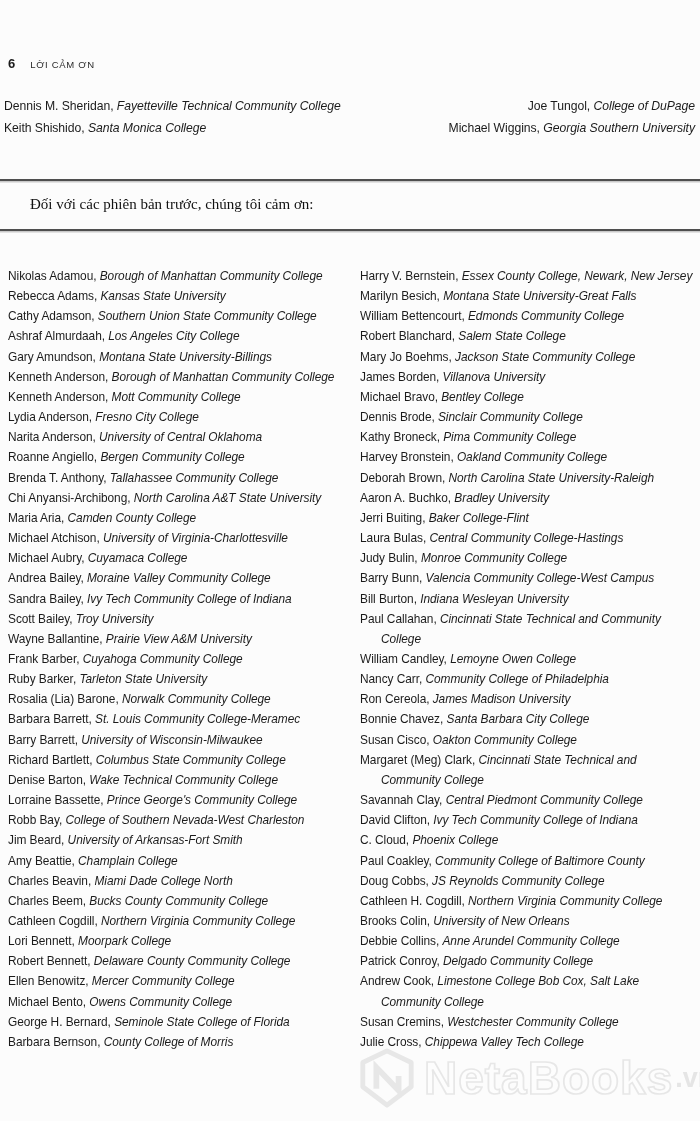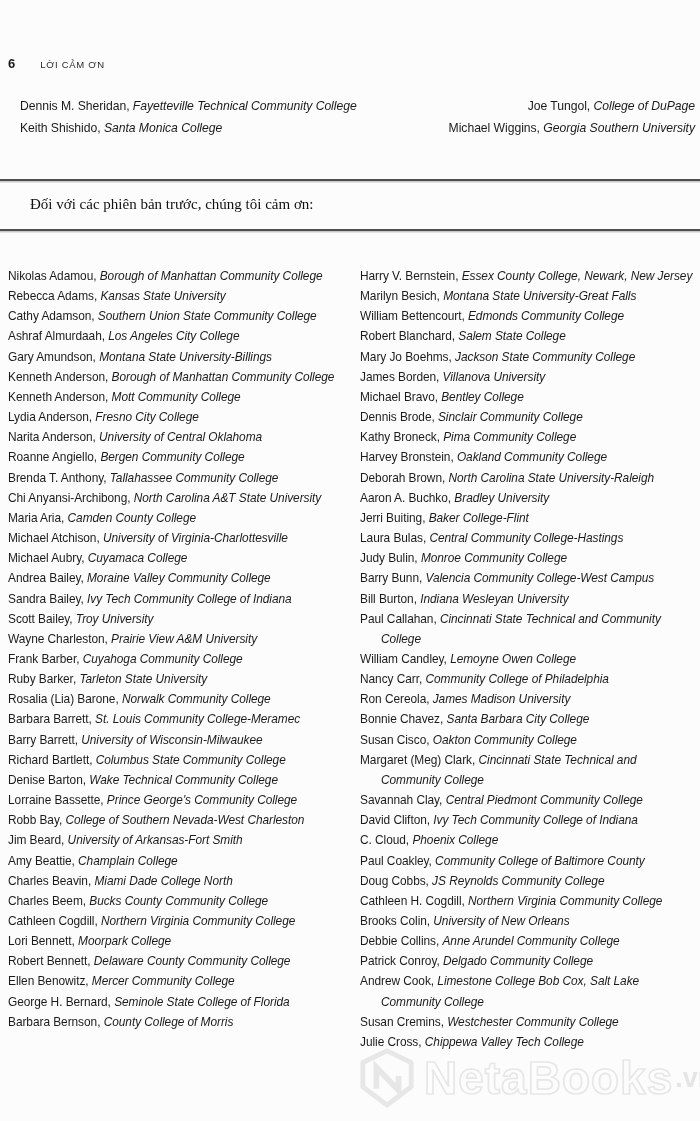--- a/index.html
+++ b/index.html
@@ -8,23 +8,23 @@
     width:700px;height:1121px;
     margin:0 auto;
     background:#fcfcfc;
     color:#1b1b1b;
     font-family:"Liberation Sans", sans-serif;
     overflow:hidden;
   }
   
   .hdr{position:absolute;top:56px;left:8px;display:flex;align-items:baseline;}
   .pagenum{font-size:13px;font-weight:bold;}
-  .running-title{font-size:9.5px;margin-left:25px;letter-spacing:.7px;color:#2a2a2a;}
+  .running-title{font-size:9.5px;margin-left:15px;letter-spacing:.7px;color:#2a2a2a;}
   
-  .top-ack{position:absolute;top:96px;left:20px;right:5px;display:flex;z-index:1;}
+  .top-ack{position:absolute;top:96px;left:4px;right:5px;display:flex;z-index:1;}
   .top-ack .col{width:352px;box-sizing:border-box;padding-right:14px;}
   .top-ack .col.colr{flex:1;padding-right:0;text-align:right;}
   .top-ack .entry{font-size:12.2px;line-height:21.6px;}
   
   .rule{position:absolute;left:0;right:0;height:2px;background:#4f4f4f;
         box-shadow:0 1.5px 0 #c9c9c9;border:none;margin:0;}
   .rule1{top:179px;}
   .rule2{top:229px;}
   
   .intro{position:absolute;top:196px;left:30px;margin:0;
@@ -87,38 +87,39 @@
         <div class="entry"><span class="nm">Narita Anderson, </span><i class="aff">University of Central Oklahoma</i></div>
         <div class="entry"><span class="nm">Roanne Angiello, </span><i class="aff">Bergen Community College</i></div>
         <div class="entry"><span class="nm">Brenda T. Anthony, </span><i class="aff">Tallahassee Community College</i></div>
         <div class="entry"><span class="nm">Chi Anyansi-Archibong, </span><i class="aff">North Carolina A&amp;T State University</i></div>
         <div class="entry"><span class="nm">Maria Aria, </span><i class="aff">Camden County College</i></div>
         <div class="entry"><span class="nm">Michael Atchison, </span><i class="aff">University of Virginia-Charlottesville</i></div>
         <div class="entry"><span class="nm">Michael Aubry, </span><i class="aff">Cuyamaca College</i></div>
         <div class="entry"><span class="nm">Andrea Bailey, </span><i class="aff">Moraine Valley Community College</i></div>
         <div class="entry"><span class="nm">Sandra Bailey, </span><i class="aff">Ivy Tech Community College of Indiana</i></div>
         <div class="entry"><span class="nm">Scott Bailey, </span><i class="aff">Troy University</i></div>
-        <div class="entry"><span class="nm">Wayne Charleston, </span><i class="aff">Prairie View A&amp;M University</i></div>
+        <div class="entry"><span class="nm">Wayne Ballantine, </span><i class="aff">Prairie View A&amp;M University</i></div>
         <div class="entry"><span class="nm">Frank Barber, </span><i class="aff">Cuyahoga Community College</i></div>
         <div class="entry"><span class="nm">Ruby Barker, </span><i class="aff">Tarleton State University</i></div>
         <div class="entry"><span class="nm">Rosalia (Lia) Barone, </span><i class="aff">Norwalk Community College</i></div>
         <div class="entry"><span class="nm">Barbara Barrett, </span><i class="aff">St. Louis Community College-Meramec</i></div>
         <div class="entry"><span class="nm">Barry Barrett, </span><i class="aff">University of Wisconsin-Milwaukee</i></div>
         <div class="entry"><span class="nm">Richard Bartlett, </span><i class="aff">Columbus State Community College</i></div>
         <div class="entry"><span class="nm">Denise Barton, </span><i class="aff">Wake Technical Community College</i></div>
         <div class="entry"><span class="nm">Lorraine Bassette, </span><i class="aff">Prince George's Community College</i></div>
         <div class="entry"><span class="nm">Robb Bay, </span><i class="aff">College of Southern Nevada-West Charleston</i></div>
         <div class="entry"><span class="nm">Jim Beard, </span><i class="aff">University of Arkansas-Fort Smith</i></div>
         <div class="entry"><span class="nm">Amy Beattie, </span><i class="aff">Champlain College</i></div>
         <div class="entry"><span class="nm">Charles Beavin, </span><i class="aff">Miami Dade College North</i></div>
         <div class="entry"><span class="nm">Charles Beem, </span><i class="aff">Bucks County Community College</i></div>
         <div class="entry"><span class="nm">Cathleen Cogdill, </span><i class="aff">Northern Virginia Community College</i></div>
         <div class="entry"><span class="nm">Lori Bennett, </span><i class="aff">Moorpark College</i></div>
         <div class="entry"><span class="nm">Robert Bennett, </span><i class="aff">Delaware County Community College</i></div>
         <div class="entry"><span class="nm">Ellen Benowitz, </span><i class="aff">Mercer Community College</i></div>
+        <div class="entry"><span class="nm">Michael Bento, </span><i class="aff">Owens Community College</i></div>
         <div class="entry"><span class="nm">George H. Bernard, </span><i class="aff">Seminole State College of Florida</i></div>
         <div class="entry"><span class="nm">Barbara Bernson, </span><i class="aff">County College of Morris</i></div>
       </div>
     <div class="col colr">
         <div class="entry"><span class="nm">Harry V. Bernstein, </span><i class="aff">Essex County College, Newark, New Jersey</i></div>
         <div class="entry"><span class="nm">Marilyn Besich, </span><i class="aff">Montana State University-Great Falls</i></div>
         <div class="entry"><span class="nm">William Bettencourt, </span><i class="aff">Edmonds Community College</i></div>
         <div class="entry"><span class="nm">Robert Blanchard, </span><i class="aff">Salem State College</i></div>
         <div class="entry"><span class="nm">Mary Jo Boehms, </span><i class="aff">Jackson State Community College</i></div>
         <div class="entry"><span class="nm">James Borden, </span><i class="aff">Villanova University</i></div>

